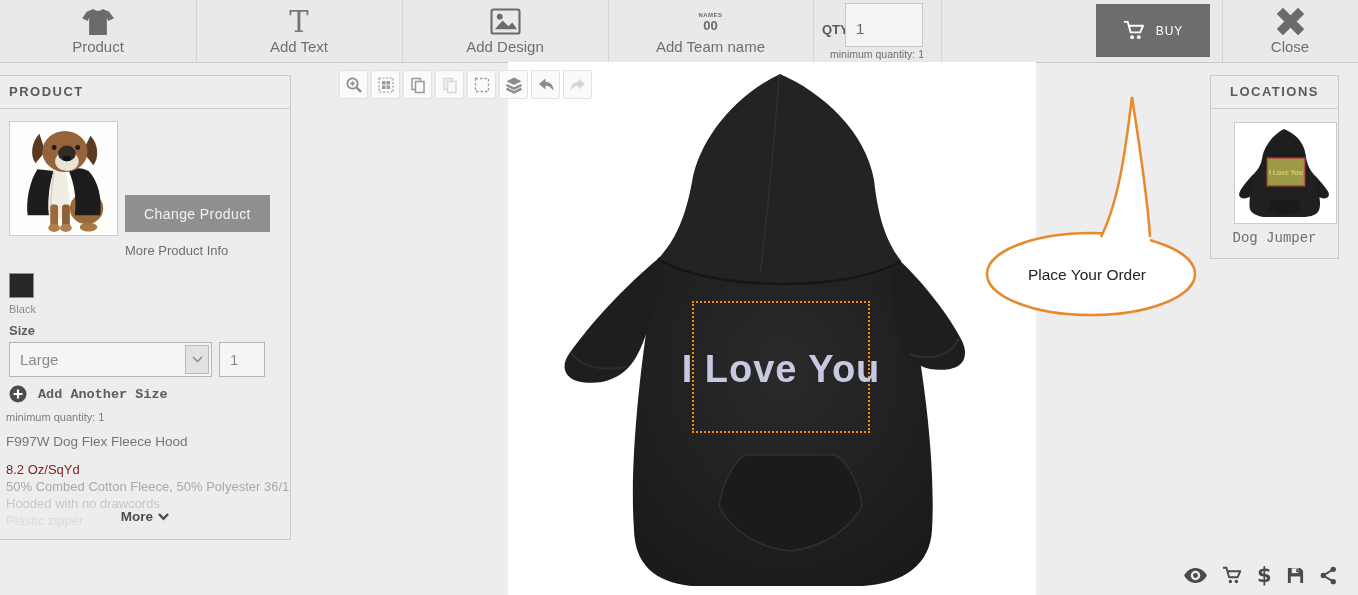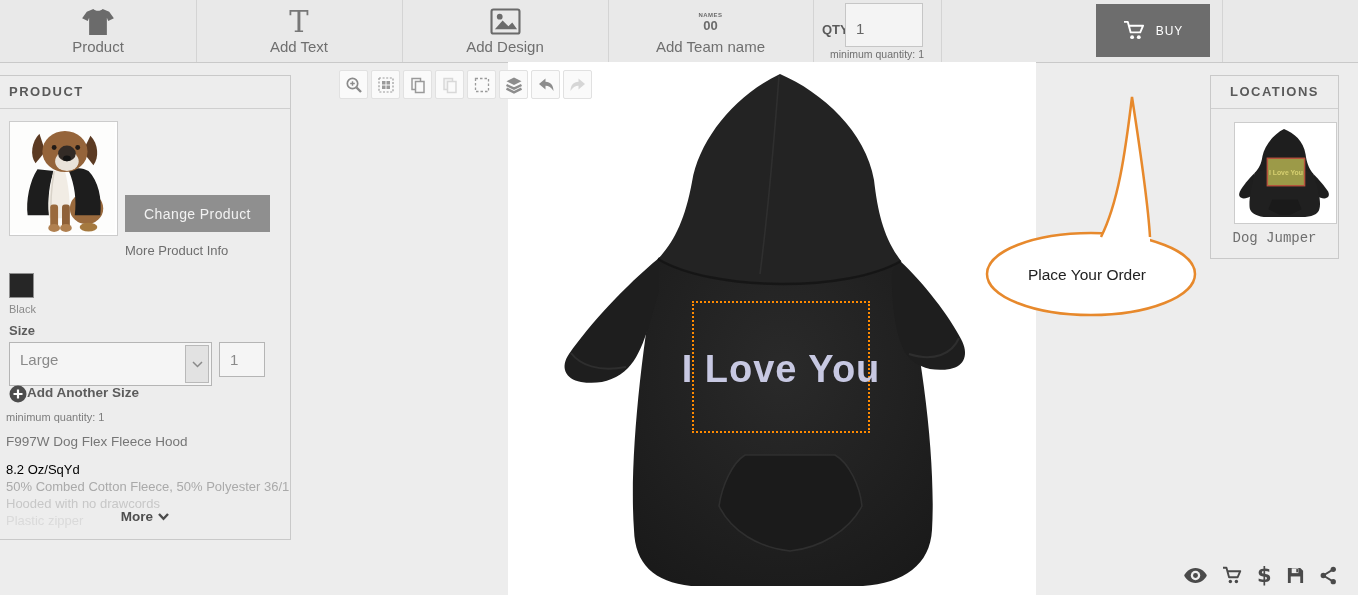--- a/index.html
+++ b/index.html
@@ -38,32 +38,32 @@
            letter-spacing:1.5px;color:#5a5a5a;padding-left:9px;}
   .imgbox{position:absolute;left:9px;top:45px;width:107px;height:113px;background:#fff;border:1px solid #ccc;}
   .ptitle{position:absolute;left:125px;top:48px;width:158px;font-size:13px;font-weight:bold;color:#6e6e6e;
           letter-spacing:.6px;line-height:21px;}
   .changebtn{position:absolute;left:125px;top:119px;width:145px;height:37px;background:#8f8f8f;border:none;
              color:#f2f2f2;font-size:14px;letter-spacing:.4px;cursor:pointer;font-family:"Liberation Sans",sans-serif;}
   .moreinfo{position:absolute;left:125px;top:167px;font-size:13px;color:#6e6e6e;cursor:pointer;}
   .swatch{position:absolute;left:9px;top:197px;width:23px;height:23px;background:#262626;border:1px solid #8f8f8f;cursor:pointer;}
   .swatchlbl{position:absolute;left:9px;top:227px;font-size:11px;color:#8a8a8a;}
   .sizelbl{position:absolute;left:9px;top:247px;font-size:13px;font-weight:bold;color:#5c5c5c;}
-  .sizesel{position:absolute;left:9px;top:266px;width:203px;height:44px;border:1px solid #b5b5b5;background:#f5f5f5;
+  .sizesel{position:absolute;left:9px;top:266px;width:203px;height:35px;border:1px solid #b5b5b5;background:#f5f5f5;
            box-sizing:border-box;cursor:pointer;}
   .sizesel .val{position:absolute;left:10px;top:8px;font-size:15px;color:#8a8a8a;}
   .sizesel .chev{position:absolute;right:2px;top:2px;bottom:2px;width:22px;background:#e2e2e2;border:1px solid #b9b9b9;
            display:flex;align-items:center;justify-content:center;}
   .sizeqty{position:absolute;left:219px;top:266px;width:46px;height:35px;border:1px solid #b5b5b5;background:#f5f5f5;
            font-size:15px;color:#8a8a8a;padding-left:10px;box-sizing:border-box;font-family:"Liberation Sans",sans-serif;outline:none;}
-  .addsize{position:absolute;left:9px;top:309px;display:flex;gap:0;cursor:pointer;}
+  .addsize{position:absolute;left:9px;top:309px;display:flex;align-items:center;gap:11px;cursor:pointer;font-family:Liberation Mono, monospace;}
   .addsize span{font-size:13.5px;font-weight:bold;color:#5c5c5c;}
   .minq2{position:absolute;left:6px;top:335px;font-size:11px;color:#7d7d7d;}
   .stylename{position:absolute;left:6px;top:358px;font-size:13.5px;color:#767676;}
-  .d1{position:absolute;left:6px;top:386px;font-size:13px;color:#000000;}
+  .d1{position:absolute;left:6px;top:386px;font-size:13px;color:#7f1d1d;}
   .d2{position:absolute;left:6px;top:403px;font-size:13px;color:#aaaaaa;}
   .d3{position:absolute;left:6px;top:420px;font-size:13px;color:#c7c7c7;}
   .d4{position:absolute;left:6px;top:437px;font-size:13px;color:#dadada;}
   .morelink{position:absolute;left:0;top:431px;width:100%;text-align:center;cursor:pointer;}
   .morelink span{font-size:13.5px;font-weight:bold;color:#4e4e4e;margin-right:5px;}
 
   
   .canvas{position:absolute;left:508px;top:62px;width:528px;height:533px;background:#fff;}
   .ctoolbar{position:absolute;left:339px;top:70px;display:flex;gap:3px;}
   .cbtn{width:29px;height:29px;background:#fafafa;border:1px solid #e1e1e1;border-radius:2px;
@@ -139,20 +139,28 @@
       <button class="buy-btn">
         <svg width="23" height="21" viewBox="0 0 24 22">
             <path d="M1 2 H5 L8 13 H18 L21 6 H6.2" fill="none" stroke="#fff" stroke-width="2" stroke-linejoin="round"></path>
             <circle cx="9.5" cy="18" r="2" fill="#fff"></circle>
             <circle cx="16.5" cy="18" r="2" fill="#fff"></circle>
           </svg>
         <span>BUY</span>
       </button>
     </div>
 
+    <div class="seg" style="left:1222px;width:136px;border-right:none;">
+      <div class="icon-slot">
+        <svg width="29" height="29" viewBox="0 0 30 30">
+            <path d="M4 4 L26 26 M26 4 L4 26" stroke="#6b6b6b" stroke-width="9"></path>
+          </svg>
+      </div>
+      <div class="lbl">Close</div>
+    </div>
   </div>
 
   <div class="lpanel">
     <div class="panel-h">PRODUCT</div>
 
     <div class="imgbox">
       <svg width="105" height="111" viewBox="0 0 107 113">
         <rect width="107" height="113" fill="#fdfdfc"></rect>
         <ellipse cx="78" cy="88" rx="17" ry="16" fill="#9a6a3d"></ellipse>
         <path d="M30 12 C22 20 20 34 26 42 L36 30 Z" fill="#5b3a22"></path>

